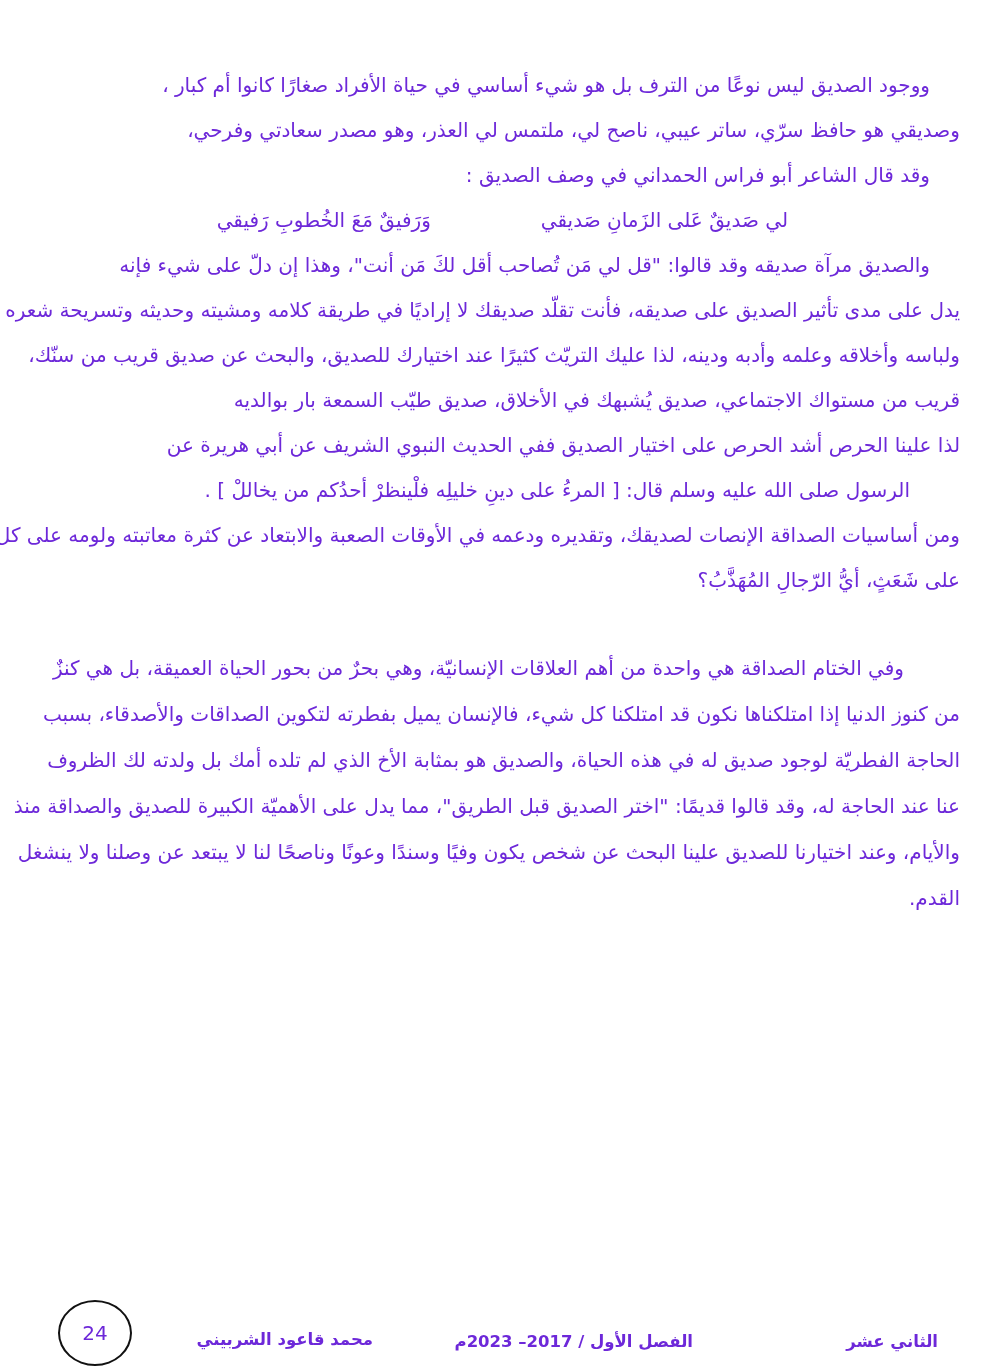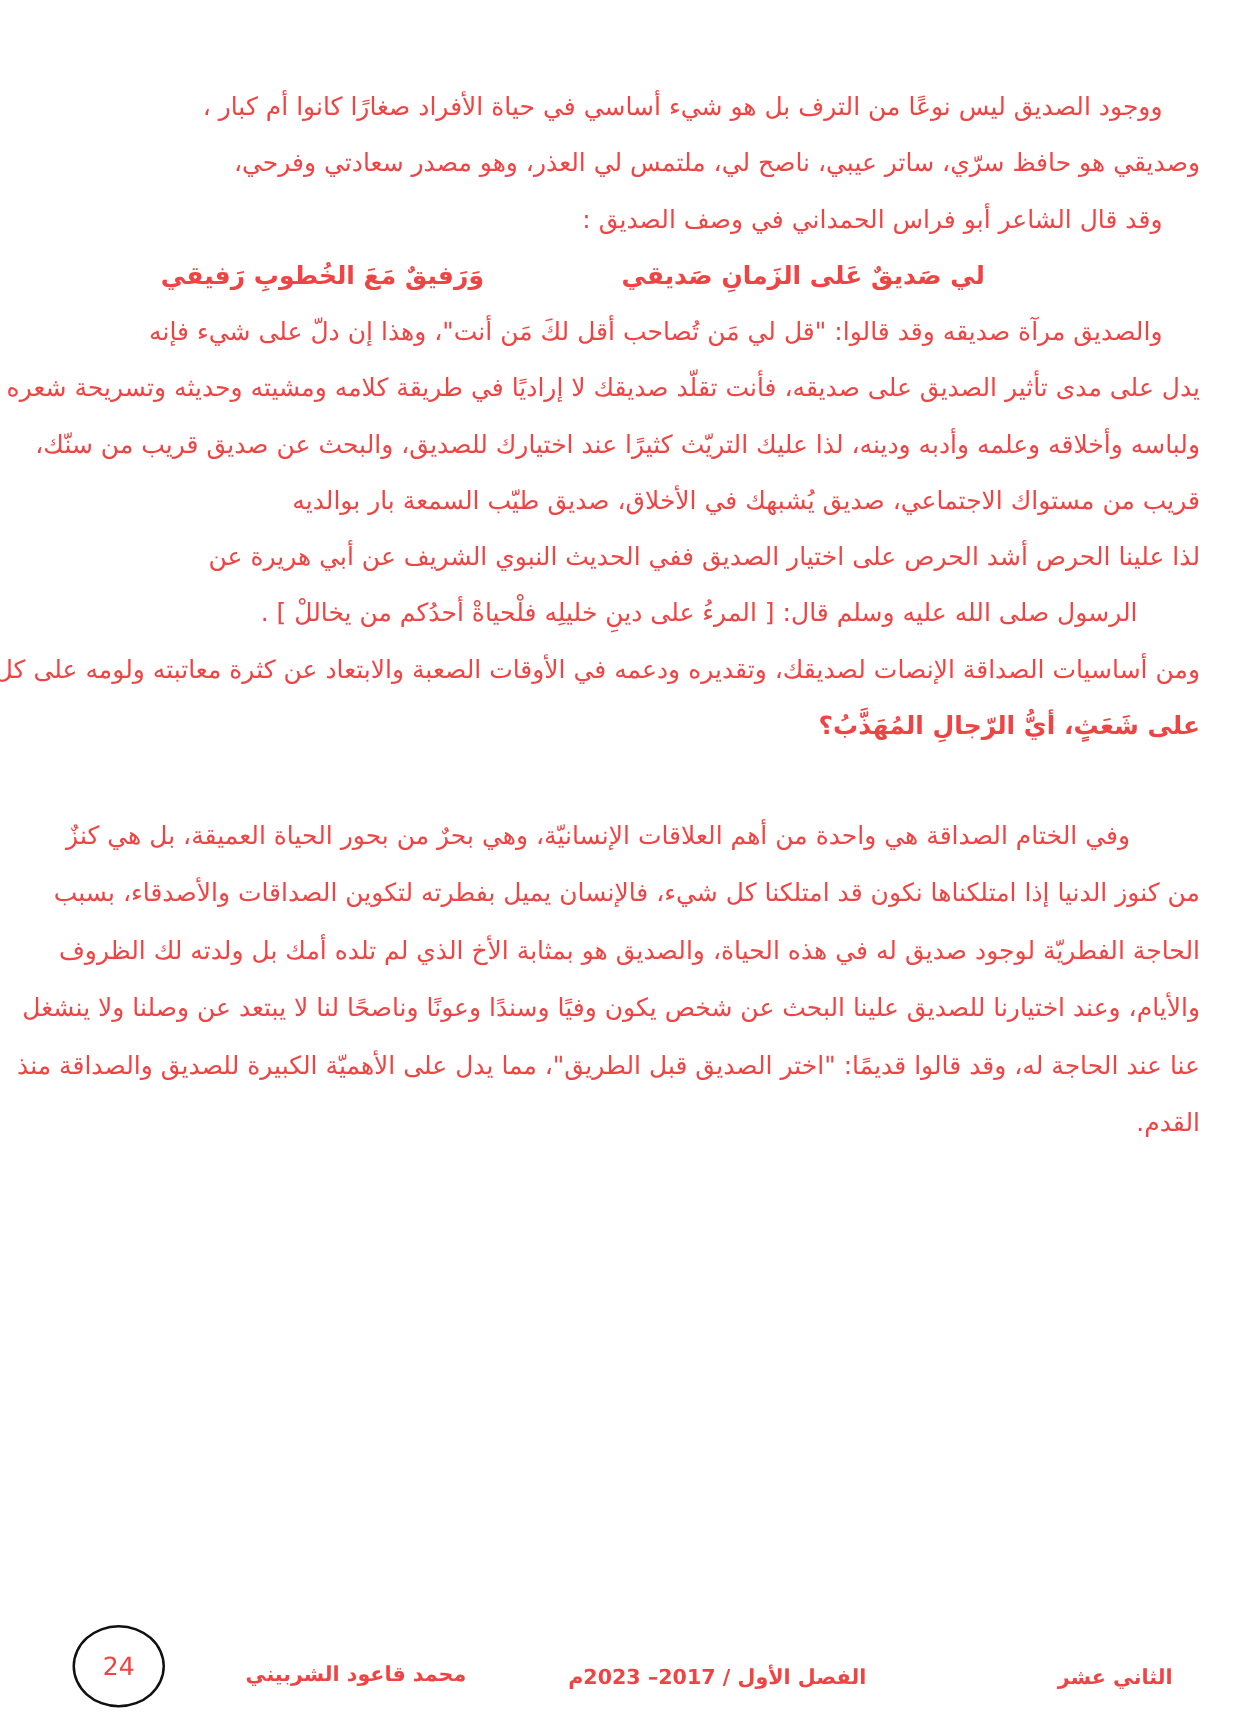--- a/index.html
+++ b/index.html
@@ -5,41 +5,41 @@
   html, body {
     margin: 0;
     padding: 0;
     background: #ffffff;
   }
   .page {
     position: relative;
     width: 992px;
     height: 1370px;
     background: #ffffff;
-    color: #ef4444;
+    color: #6d28d9;
     font-family: "DejaVu Sans", sans-serif;
     overflow: hidden;
   }
   .doc {
     position: absolute;
     top: 63px;
     right: 32px;
     left: 36px;
     direction: rtl;
     text-align: right;
     font-size: 20px;
     line-height: 45px;
     white-space: nowrap;
   }
   .line { height: 45px; }
   .indent-sm { padding-right: 30px; }
   .indent-md { padding-right: 50px; }
   .indent-lg { padding-right: 56px; }
   .verse { display: flex; }
-  .verse .hemistich { display: inline-block; font-weight: bold; }
+  .verse .hemistich { display: inline-block; }
   .v1 .sadr { margin-right: 172px; margin-left: 110px; }
   .v2 .sadr { margin-right: 222px; margin-left: 130px; }
   .para-gap { height: 42px; }
   .closing .line { line-height: 46px; height: 46px; }
   .footer-item {
     position: absolute;
     direction: rtl;
     font-weight: bold;
     font-size: 16.5px;
     text-align: right;
@@ -79,36 +79,36 @@
       <span class="hemistich sadr">لي صَديقٌ عَلى الزَمانِ صَديقي</span>
       <span class="hemistich ajuz">وَرَفيقٌ مَعَ الخُطوبِ رَفيقي</span>
     </div>
 
     <div class="line indent-sm">والصديق مرآة صديقه وقد قالوا: "قل لي مَن تُصاحب أقل لكَ مَن أنت"، وهذا إن دلّ على شيء فإنه</div>
     <div class="line">يدل على مدى تأثير الصديق على صديقه، فأنت تقلّد صديقك لا إراديًا في طريقة كلامه ومشيته وحديثه وتسريحة شعره</div>
     <div class="line">ولباسه وأخلاقه وعلمه وأدبه ودينه، لذا عليك التريّث كثيرًا عند اختيارك للصديق، والبحث عن صديق قريب من سنّك،</div>
     <div class="line">قريب من مستواك الاجتماعي، صديق يُشبهك في الأخلاق، صديق طيّب السمعة بار بوالديه</div>
 
     <div class="line">لذا علينا الحرص أشد الحرص على اختيار الصديق ففي الحديث النبوي الشريف عن أبي هريرة عن</div>
-    <div class="line indent-md">الرسول صلى الله عليه وسلم قال: [ المرءُ على دينِ خليلِه فلْحياةْ أحدُكم من يخاللْ  ]  .</div>
+    <div class="line indent-md">الرسول صلى الله عليه وسلم قال: [ المرءُ على دينِ خليلِه فلْينظرْ أحدُكم من يخاللْ  ]  .</div>
 
     <div class="line">ومن أساسيات الصداقة الإنصات لصديقك، وتقديره ودعمه في الأوقات الصعبة والابتعاد عن كثرة معاتبته ولومه على كل</div>
 
     <div class="line verse v2">
       <span class="hemistich ajuz">على شَعَثٍ، أيُّ الرّجالِ المُهَذَّبُ؟</span>
     </div>
 
     <div class="para-gap"></div>
 
     <div class="closing">
       <div class="line indent-lg">وفي الختام  الصداقة هي واحدة من أهم العلاقات الإنسانيّة، وهي بحرٌ من بحور الحياة العميقة، بل هي كنزٌ</div>
       <div class="line">من كنوز الدنيا إذا امتلكناها نكون قد امتلكنا كل شيء، فالإنسان يميل بفطرته لتكوين الصداقات والأصدقاء، بسبب</div>
       <div class="line">الحاجة الفطريّة لوجود صديق له في هذه الحياة،  والصديق هو بمثابة الأخ الذي لم تلده أمك بل ولدته لك الظروف</div>
+      <div class="line">عنا عند الحاجة له، وقد قالوا قديمًا: "اختر الصديق قبل الطريق"، مما يدل على الأهميّة الكبيرة للصديق والصداقة منذ</div>
       <div class="line">والأيام، وعند اختيارنا للصديق علينا البحث عن شخص يكون وفيًا وسندًا وعونًا وناصحًا لنا لا يبتعد عن وصلنا ولا ينشغل</div>
-      <div class="line">عنا عند الحاجة له، وقد قالوا قديمًا: "اختر الصديق قبل الطريق"، مما يدل على الأهميّة الكبيرة للصديق والصداقة منذ</div>
       <div class="line">القدم.</div>
     </div>
 
   </div>
 
   <div class="page-badge">
     <span>24</span>
   </div>
 
   <div class="footer-item footer-author">محمد قاعود الشربيني</div>

